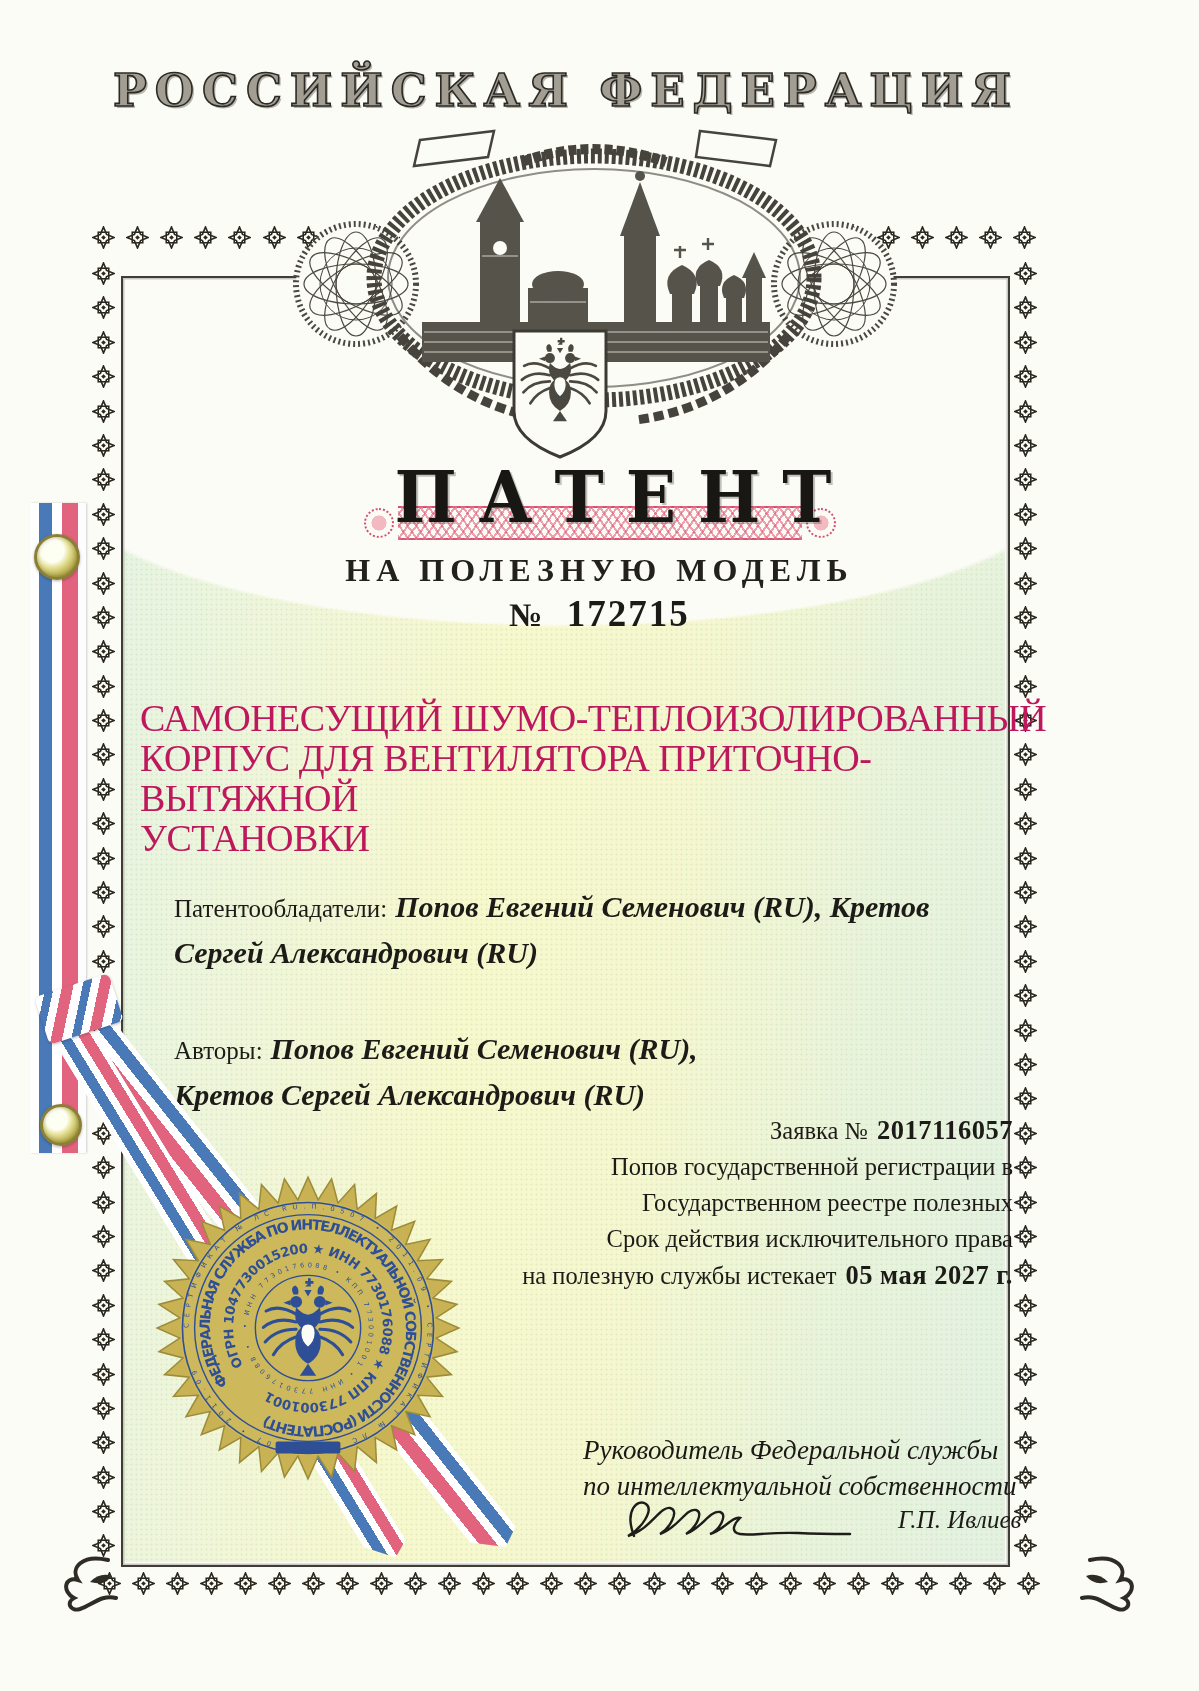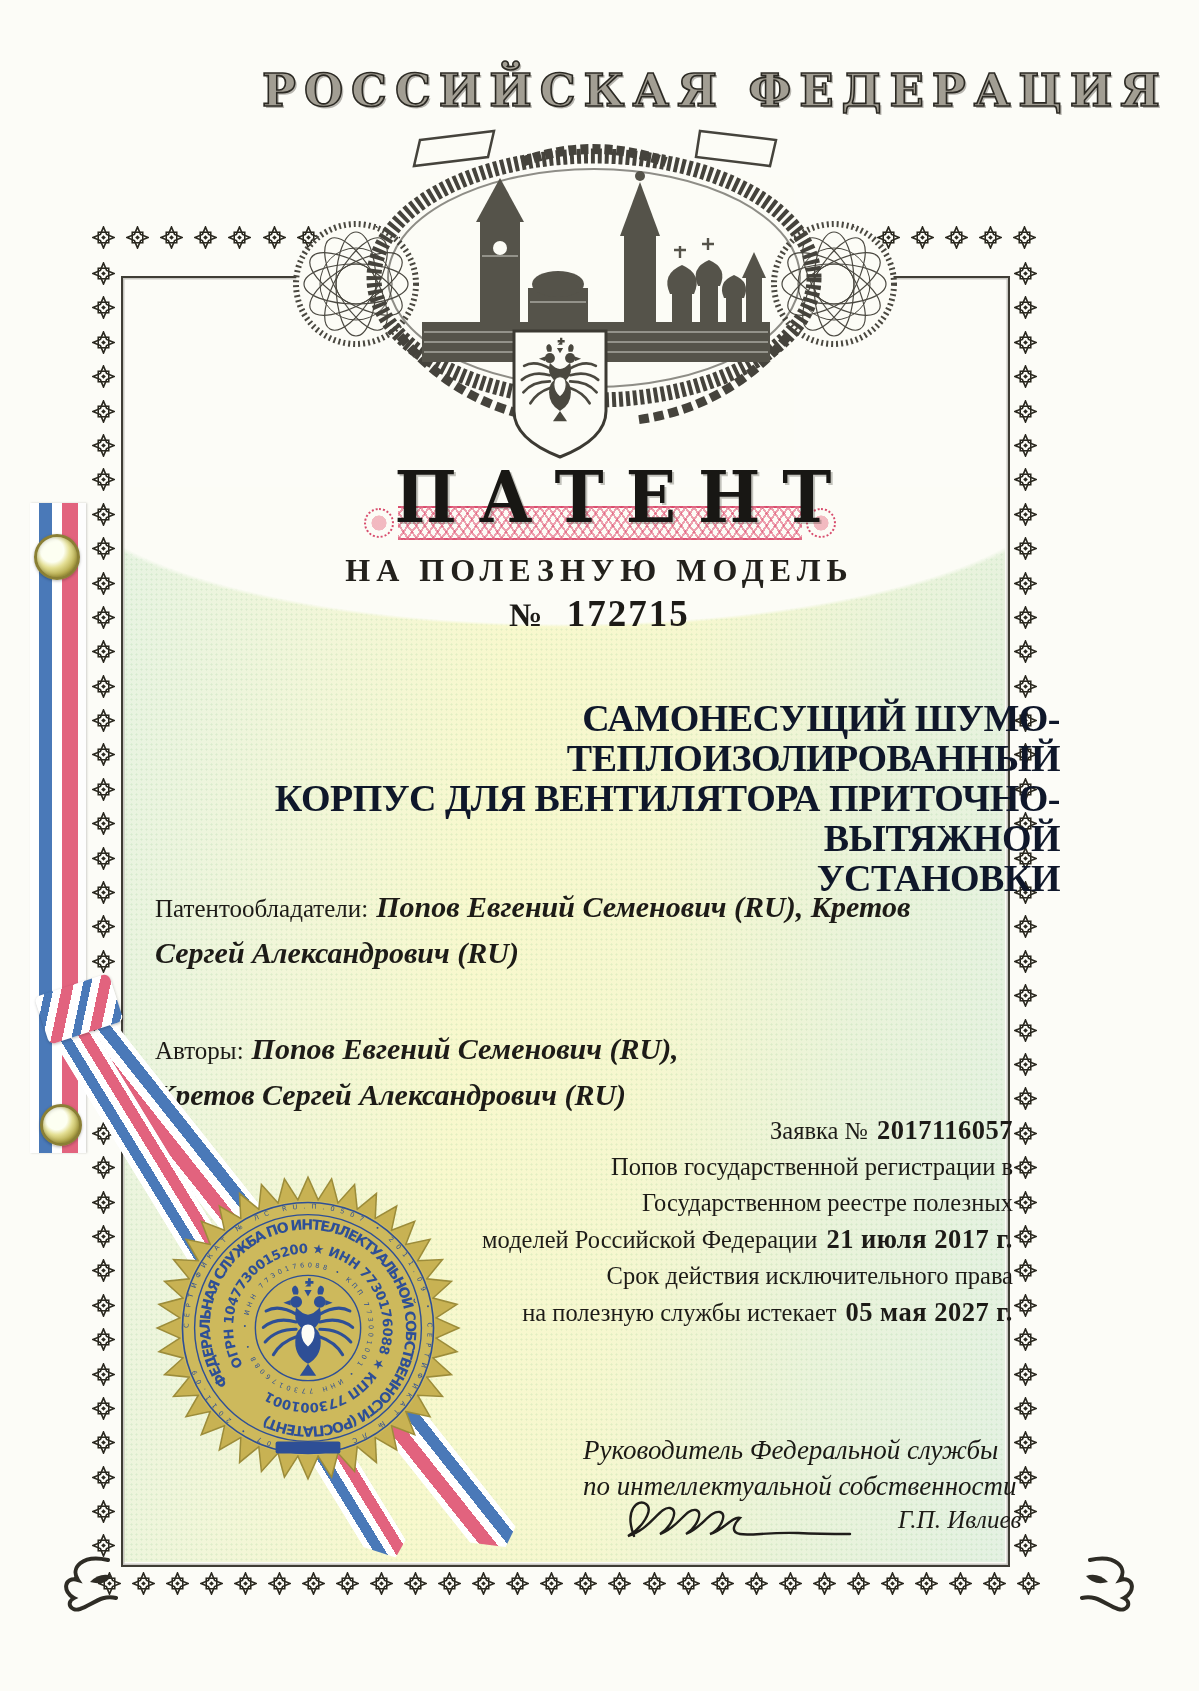--- a/index.html
+++ b/index.html
@@ -28,26 +28,25 @@
     box-shadow:inset 0 0 0 1.5px rgba(63,61,53,.28);
   }
   .stars{display:flex;justify-content:space-between;z-index:1;}
   .stars svg{width:23px;height:23px;flex:none;}
   .stars-row{height:23px;}
   .stars-col{flex-direction:column;width:23px;}
   .flourish{z-index:2;}
 
   
   .country{
-    left:0;top:64px;width:1132px;text-align:right;z-index:3;
+    left:0;top:64px;width:1132px;text-align:center;z-index:3;
     font-family:"DejaVu Serif","Liberation Serif",serif;
     font-size:45px;font-weight:700;letter-spacing:8px;
     color:#a29e93;-webkit-text-stroke:1.6px #2c2a24;
     text-shadow:2px 2px 0 rgba(70,67,58,.38);
-    padding-left:36px;
   }
   .emblem{left:272px;top:126px;width:650px;height:345px;z-index:2;}
 
   .patent-band{
     left:398px;top:506px;width:404px;height:30px;z-index:3;
     background:
       repeating-linear-gradient(55deg,rgba(221,70,104,.50) 0 2px,rgba(255,255,255,0) 2px 7px),
       repeating-linear-gradient(-55deg,rgba(221,70,104,.50) 0 2px,rgba(255,255,255,0) 2px 7px);
     border-top:2px solid rgba(214,56,94,.75);
     border-bottom:2px solid rgba(214,56,94,.75);
@@ -71,27 +70,27 @@
     font-size:32px;font-weight:700;letter-spacing:6px;color:#23211c;
   }
   .number{
     left:0;top:592px;width:1199px;text-align:center;z-index:3;
     font-size:37px;font-weight:700;color:#1d1b17;letter-spacing:2px;
   }
   .number .no{font-size:33px;}
 
   
   .title{
-    left:140px;top:698px;width:920px;text-align:right;z-index:3;
-    font-size:38px;font-weight:700;line-height:40px;letter-spacing:-.5px;
-    white-space:pre-line;color:#0f172a;
+    left:140px;top:698px;width:920px;text-align:left;z-index:3;
+    font-size:38px;font-weight:400;line-height:40px;letter-spacing:-.5px;
+    white-space:pre-line;color:#be185d;
   }
 
   
-  .party{left:155px;top:886px;width:852px;z-index:3;line-height:41px;}
+  .party{left:174px;top:886px;width:852px;z-index:3;line-height:41px;}
   .party .plabel{font-size:25px;}
   .party .pnames{font-size:30px;font-weight:700;font-style:italic;margin-left:8px;white-space:pre-line;}
   .authors{top:1028px;}
 
   
   .details{left:448px;top:1112px;width:565px;z-index:3;line-height:36px;font-size:24.5px;text-align:right;}
   .details b{font-size:26.5px;margin-left:9px;letter-spacing:.5px;}
 
   
   .sig-title{
@@ -929,21 +928,20 @@
 
 <div class="abs party authors">
   <span class="plabel">Авторы:</span><span class="pnames">Попов Евгений Семенович (RU),
 Кретов Сергей Александрович (RU)</span>
 </div>
 
 <div class="abs details">
   <div class="detail-line"><span>Заявка №</span><b>2017116057</b></div>
   <div class="detail-line"><span>Попов государственной регистрации в</span></div>
   <div class="detail-line"><span>Государственном реестре полезных</span></div>
-  <div class="detail-line"><span>моделей Российской Федерации</span><b>21 июля 2017 г.</b></div>
   <div class="detail-line"><span>Срок действия исключительного права</span></div>
   <div class="detail-line"><span>на полезную службы истекает</span><b>05 мая 2027 г.</b></div>
 </div>
 
 <div class="abs sig-title">Руководитель Федеральной службы
 по интеллектуальной собственности</div>
 <svg class="abs signature" viewBox="0 0 280 60">
   <path d="M36,44 C26,18 40,6 48,12 C56,18 44,36 30,44 C52,38 62,14 72,16 C82,18 72,36 62,42 C80,36 88,16 98,18 C106,20 98,36 88,42 C104,36 112,18 122,20 C130,22 122,38 112,42 C126,38 134,24 142,26 C136,32 132,40 142,42 C152,44 170,40 200,41 C220,42 240,42 252,42" fill="none" stroke="#1f1d1a" stroke-width="2.4" stroke-linecap="round"></path>
 </svg>
 <div class="abs sig-name">Г.П. Ивлиев</div>

